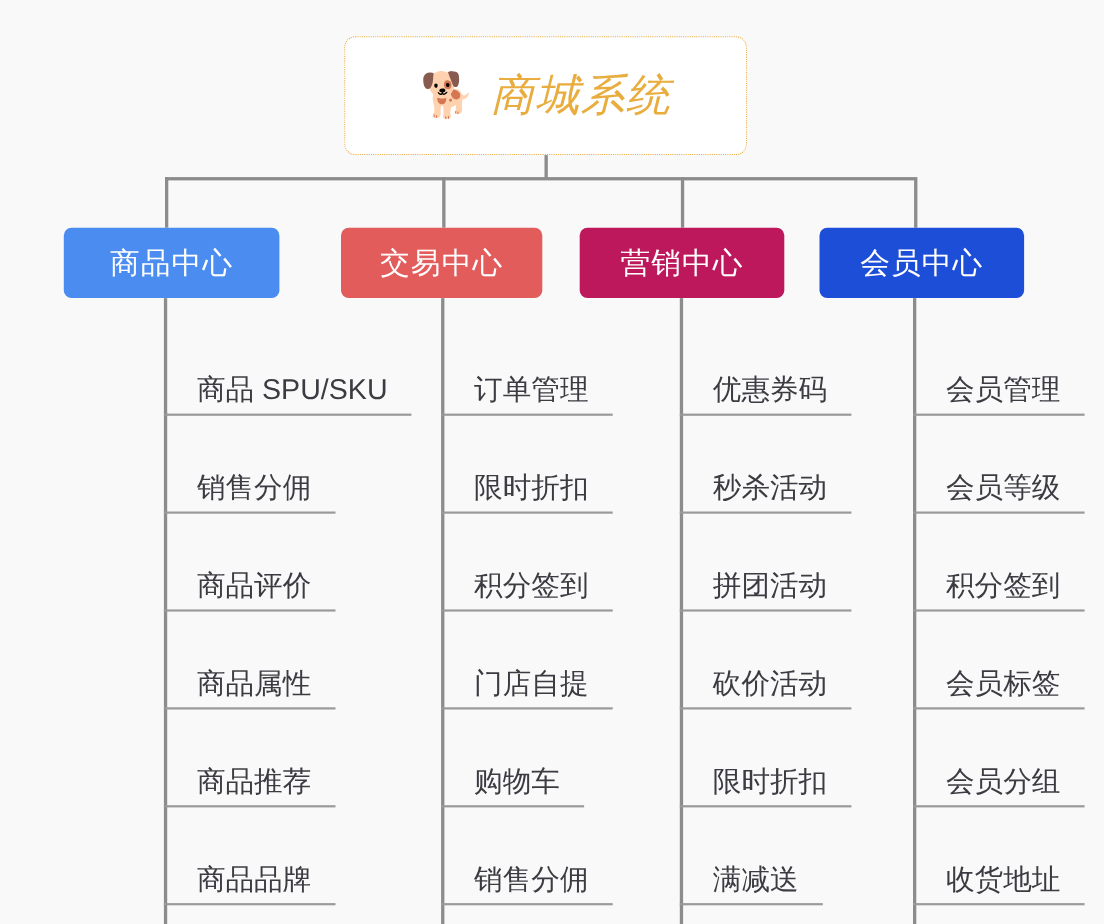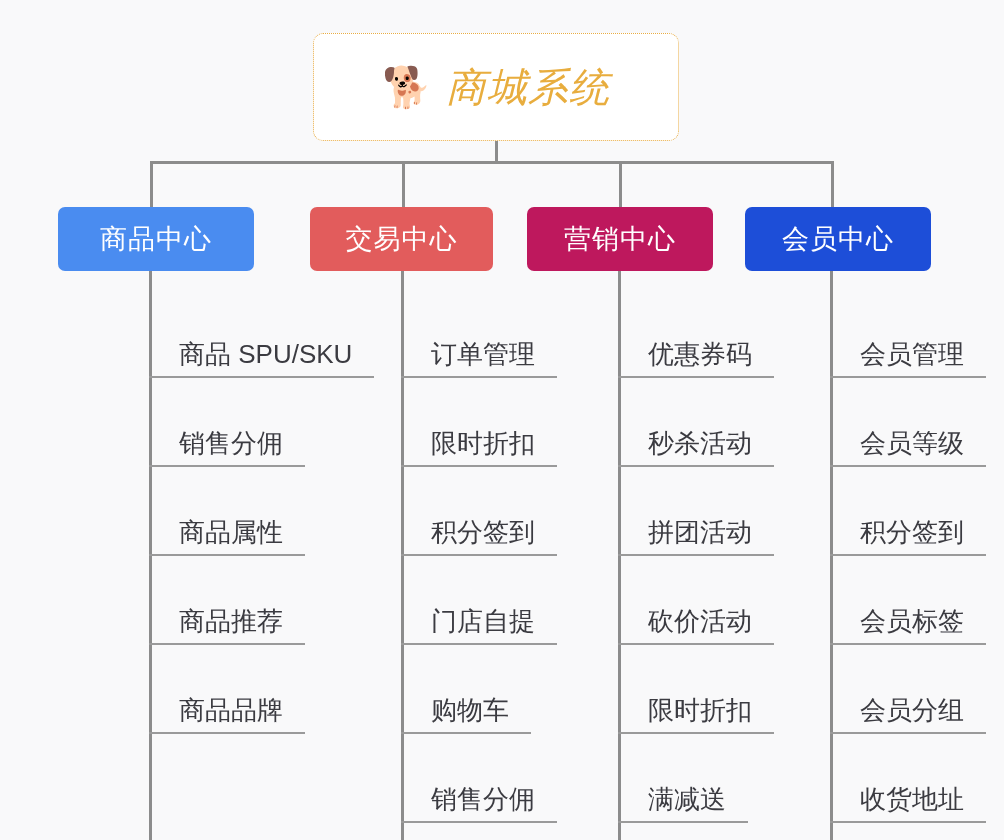--- a/index.html
+++ b/index.html
@@ -145,20 +145,23 @@
         <div class="cat-header" style="background: rgb(74, 140, 240);">商品中心</div>
         <div class="leaf-list">
           <div class="trunk" style="height: 596px; left: 91px;"></div>
           <div class="leaf" style="padding-left: 91px;">
             <span class="leaf-inner">商品 SPU/SKU</span>
           </div>
           <div class="leaf" style="padding-left: 91px;">
             <span class="leaf-inner">销售分佣</span>
           </div>
           <div class="leaf" style="padding-left: 91px;">
+            <span class="leaf-inner">商品评价</span>
+          </div>
+          <div class="leaf" style="padding-left: 91px;">
             <span class="leaf-inner">商品属性</span>
           </div>
           <div class="leaf" style="padding-left: 91px;">
             <span class="leaf-inner">商品推荐</span>
           </div>
           <div class="leaf" style="padding-left: 91px;">
             <span class="leaf-inner">商品品牌</span>
           </div>
         </div>
       </div>

